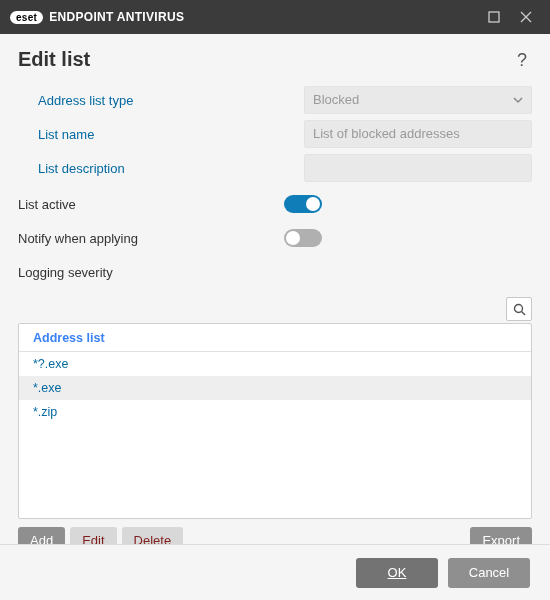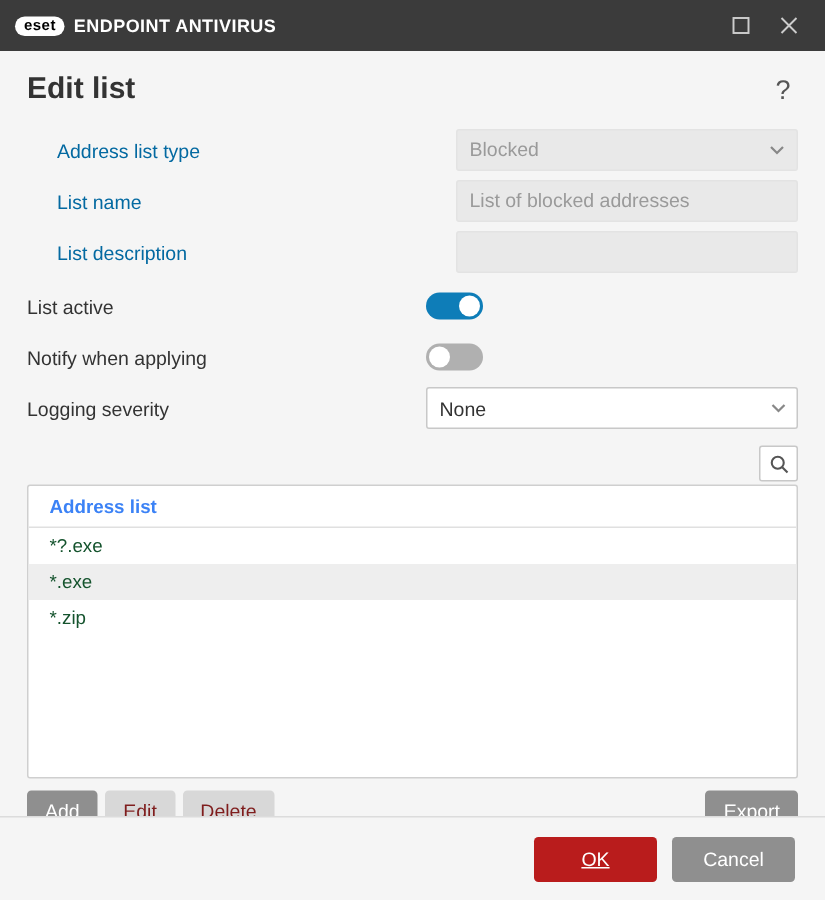--- a/index.html
+++ b/index.html
@@ -32,31 +32,31 @@
   .toggle { width: 38px; height: 18px; border-radius: 9px; position: relative; cursor: pointer; }
   .toggle .knob { width: 14px; height: 14px; border-radius: 50%; background: #fff; position: absolute; top: 2px; }
   .toggle.on { background: #0e7db8; } .toggle.on .knob { right: 2px; }
   .toggle.off { background: #b0b0b0; } .toggle.off .knob { left: 2px; }
   
   .search-row { display: flex; justify-content: flex-end; margin-top: 10px; }
   .search-btn { width: 26px; height: 24px; border: 1px solid #c8c8c8; border-radius: 2px; background: #fff; display: flex; align-items: center; justify-content: center; cursor: pointer; }
   
   .table { border: 1px solid #cfcfcf; border-radius: 2px; background: #fff; height: 196px; overflow: hidden; margin-top: 2px; }
   .thead { height: 28px; border-bottom: 1px solid #e0e0e0; display: flex; align-items: center; padding: 0 14px; font-size: 12.5px; font-weight: 600; color: #3b82f6; }
-  .trow { height: 24px; display: flex; align-items: center; padding: 0 14px; font-size: 12.5px; color: #14532d; }
+  .trow { height: 24px; display: flex; align-items: center; padding: 0 14px; font-size: 12.5px; color: #0369a1; }
   .trow.sel { background: #eeeeee; }
   
   .action-row { display: flex; margin-top: 8px; gap: 5px; }
   .action-row .spacer { flex: 1; }
   .btn { height: 26px; padding: 0 12px; border: none; border-radius: 3px; background: #8f8f8f; color: #fff; font-size: 13px; cursor: pointer; }
   .btn.disabled { background: #d8d8d8; color: #7f1d1d; cursor: default; }
   
   .footer { position: absolute; bottom: 0; left: 0; right: 0; height: 56px; border-top: 1px solid #dcdcdc; display: flex; justify-content: flex-end; align-items: center; gap: 10px; padding: 0 20px; background: #f5f5f5; }
   .fbtn { width: 82px; height: 30px; border: none; border-radius: 3px; font-size: 13px; color: #fff; cursor: pointer; }
-  .fbtn.primary { background: #b91c1c; text-decoration: underline; }
+  .fbtn.primary { background: #737373; text-decoration: underline; }
   .fbtn.secondary { background: #8f8f8f; }
   
   svg.chev { width: 10px; height: 10px; stroke: #888; stroke-width: 1.5; fill: none; }
 </style>
 </head>
 <body>
 
 <div class="titlebar">
   <div class="brand">
     <span class="brand-badge">eset</span>
@@ -124,28 +124,20 @@
     <div class="form-label">Notify when applying</div>
     <div class="form-ctrl">
       <div class="toggle off">
           <div class="knob"></div>
         </div>
     </div>
   </div>
 
   <div class="form-row">
     <div class="form-label">Logging severity</div>
-    <div class="form-ctrl select-wrap">
-      <select class="select">
-        <option>None</option>
-      </select>
-      <svg class="chev chevron">
-          <path d="M1 3 L5 7 L9 3"></path>
-        </svg>
-    </div>
   </div>
 
   <div class="search-row">
     <div class="search-btn">
       <svg width="13" height="13" fill="none" stroke="#555" stroke-width="1.4">
           <circle cx="5.5" cy="5.5" r="4"></circle>
           <path d="M8.5 8.5 L12 12"></path>
         </svg>
     </div>
   </div>

